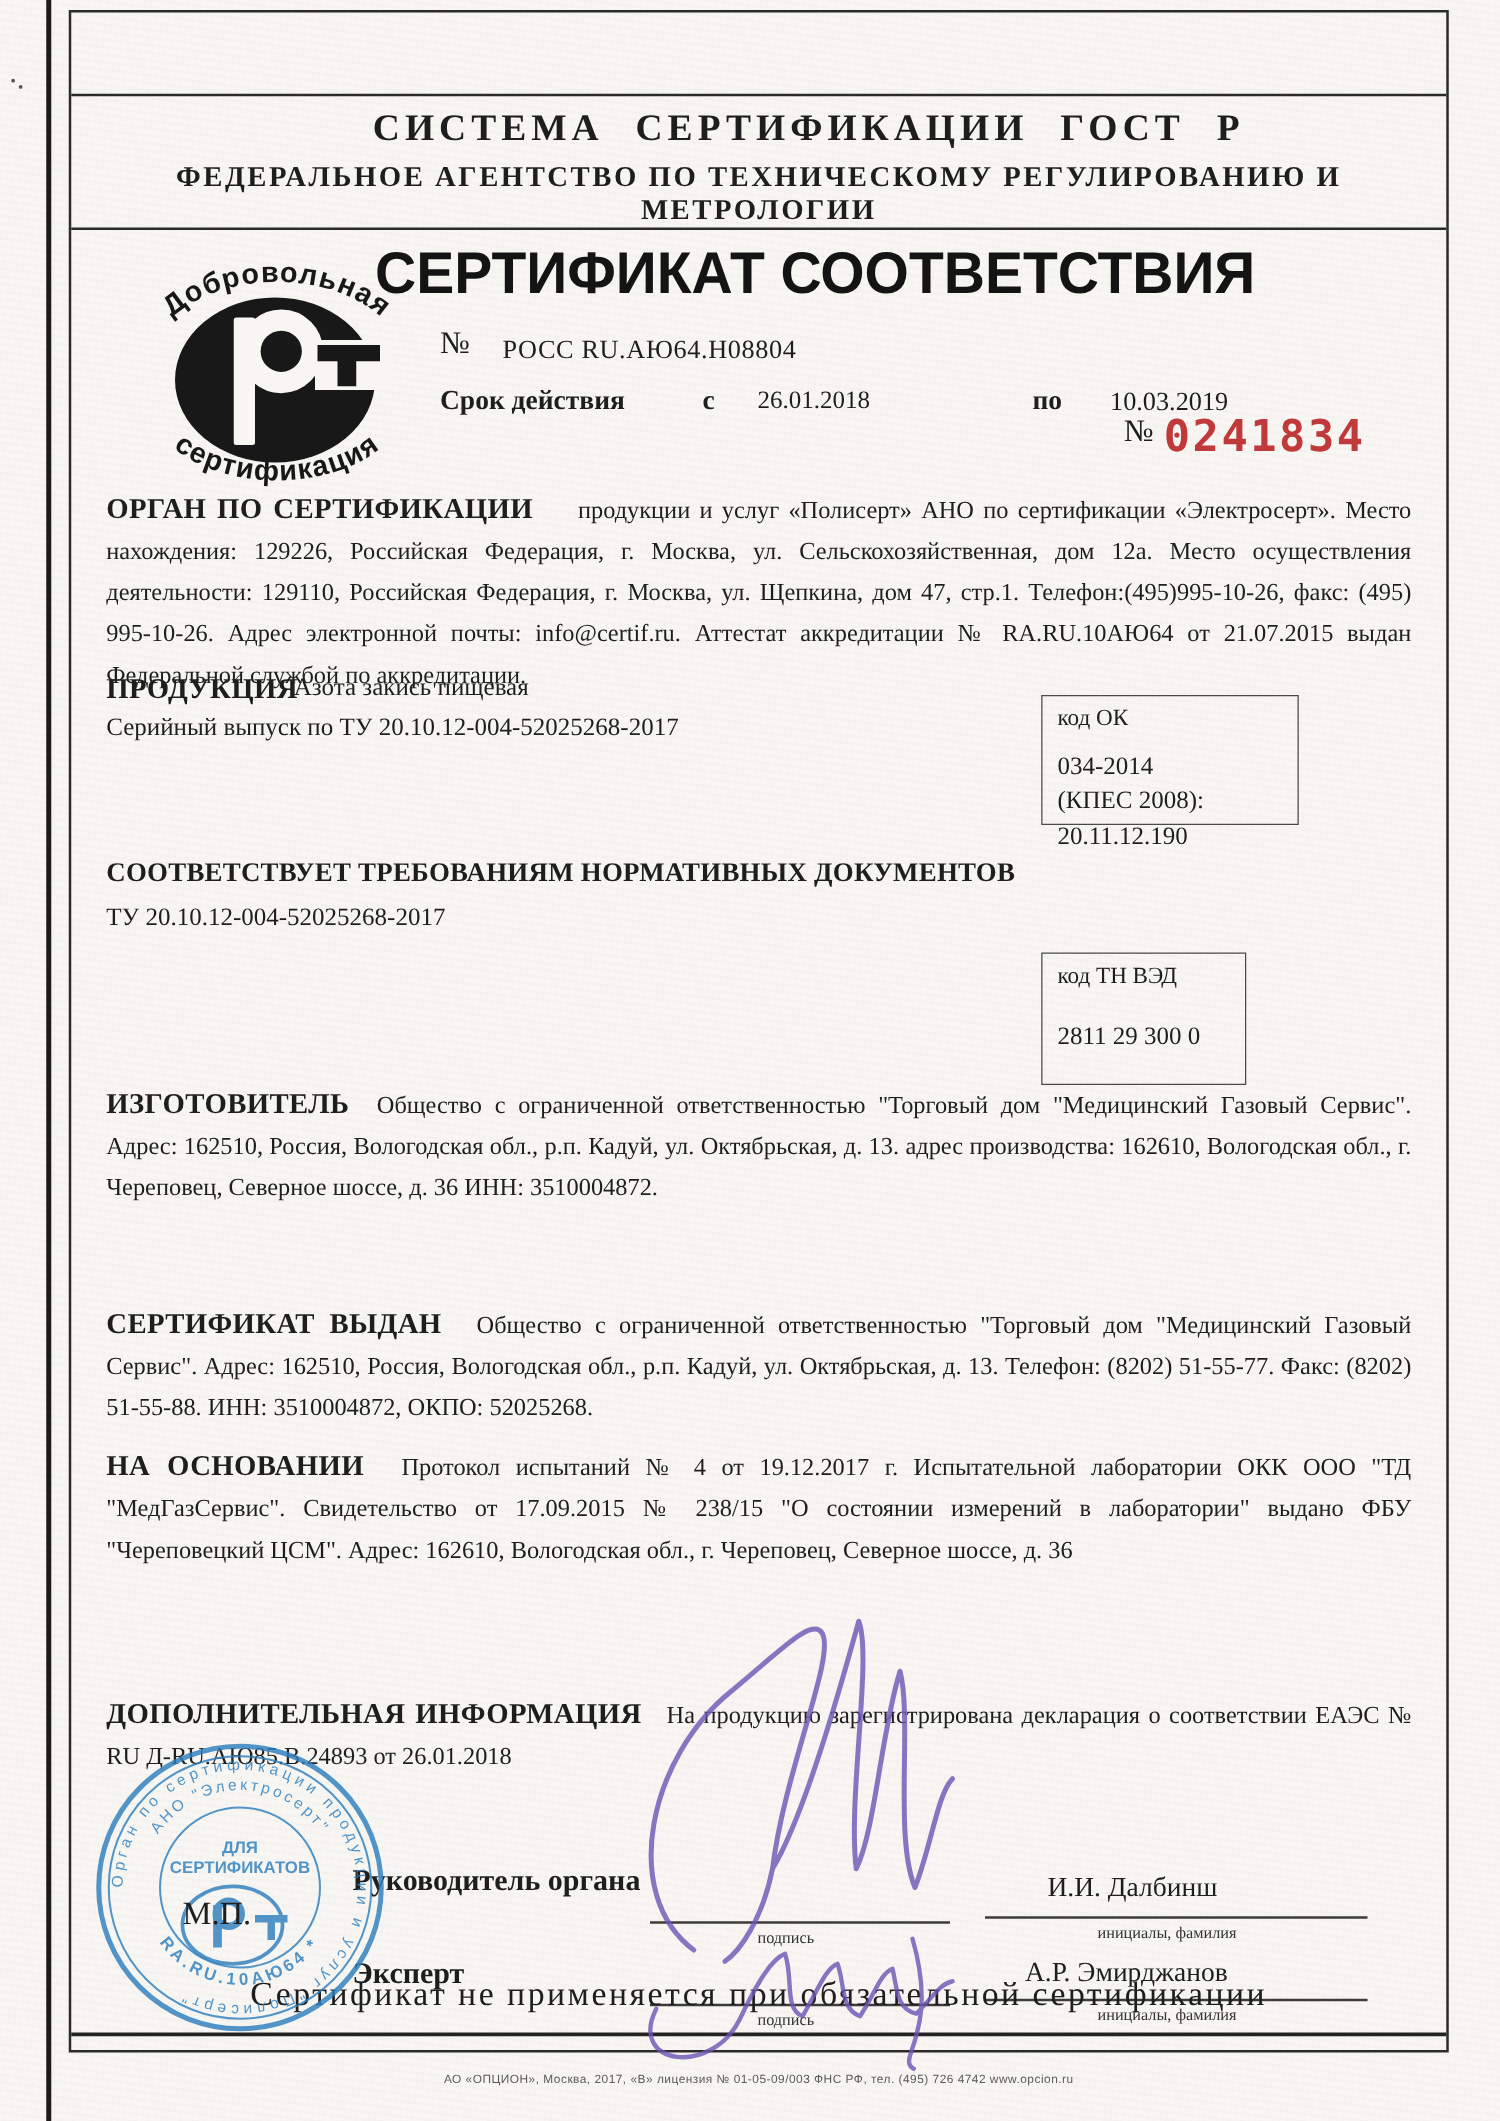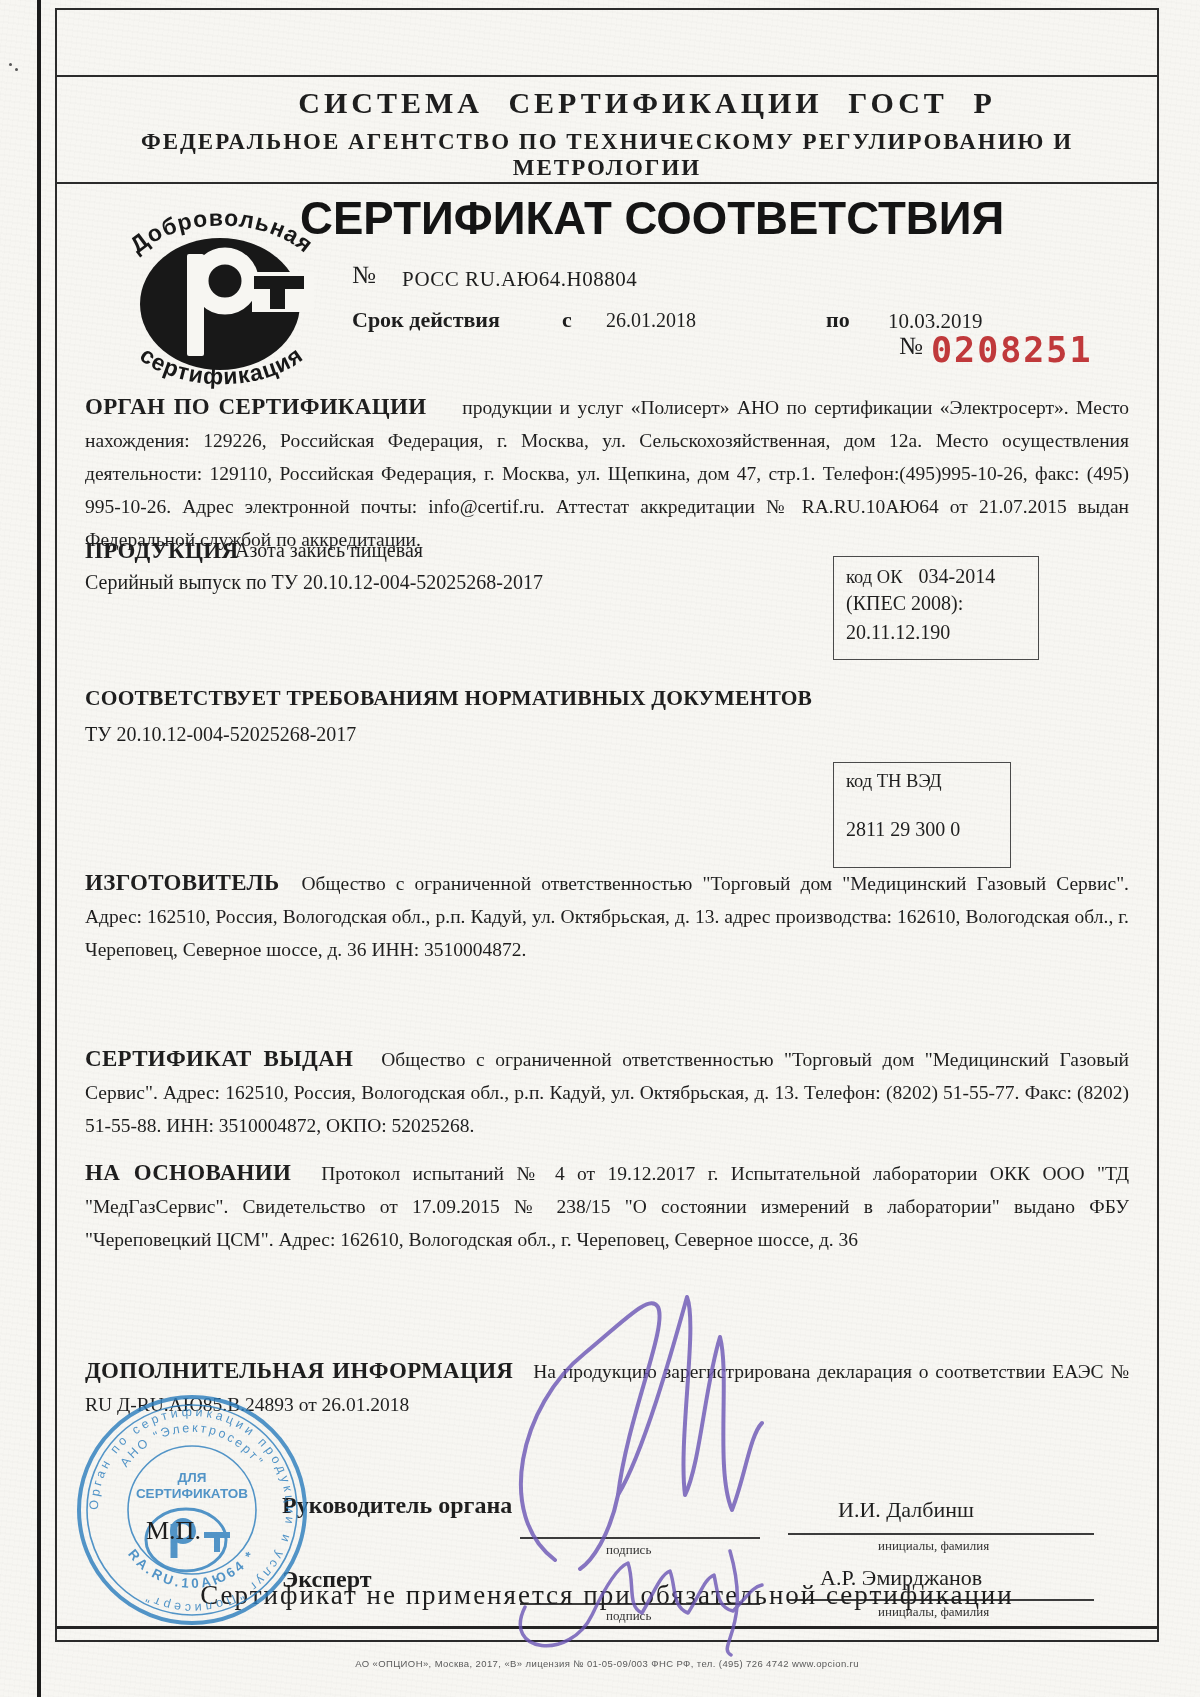--- a/index.html
+++ b/index.html
@@ -42,24 +42,24 @@
   .p-add{left:85px;top:1354px;}
   .g36{margin-right:36px;} .g22{margin-right:22px;} .g28{margin-right:28px;} .g30{margin-right:30px;margin-top:21px;} .g20{margin-right:20px;}
   .prod-lbl{left:85px;top:538px;font-size:23px;font-weight:bold;letter-spacing:.3px;}
   .prod-name{left:235px;top:539px;font-size:20px;}
   .prod-serial{left:85px;top:571px;font-size:20px;}
   .conf-lbl{left:85px;top:686px;font-size:21.5px;font-weight:bold;letter-spacing:.2px;}
   .conf-text{left:85px;top:723px;font-size:20px;}
   
   .codebox{border:1.5px solid #4a4a4a;padding:8px 12px;box-sizing:border-box;}
   .box-ok{left:833px;top:556px;width:206px;height:104px;}
-  .box-tn{left:833px;top:762px;width:178px;height:106px;}
+  .box-tn{left:833px;top:762px;width:164px;height:106px;}
   .codebox .cl{font-size:18.5px;}
   .codebox .cv{font-size:20px;}
-  .ok-row1{display:flex;align-items:baseline;gap:16px;}
+  .ok-row1{display:flex;align-items:baseline;gap:16px;flex-direction:column;}
   
   .mp{left:146px;top:1516px;font-size:26px;z-index:6;}
   .role1{left:282px;top:1492px;font-size:24px;font-weight:bold;}
   .role2{left:282px;top:1566px;font-size:24px;font-weight:bold;}
   .name1{left:838px;top:1497px;font-size:22px;}
   .name2{left:820px;top:1565px;font-size:22px;}
   .sline{border-top:2px solid #3c3c3c;height:0;}
   .l1a{left:520px;top:1537px;width:240px;} .l1b{left:788px;top:1533px;width:306px;}
   .l2a{left:520px;top:1603px;width:240px;} .l2b{left:788px;top:1599px;width:306px;}
   .cap{font-size:13px;color:#333;}
@@ -106,21 +106,21 @@
 
   <div class="abs title">СЕРТИФИКАТ СООТВЕТСТВИЯ</div>
   <span class="abs no-label">№</span>
   <span class="abs cert-number">РОСС RU.АЮ64.Н08804</span>
   <span class="abs val-label">Срок действия</span>
   <span class="abs val-c">с</span>
   <span class="abs val-from">26.01.2018</span>
   <span class="abs val-po">по</span>
   <span class="abs val-to">10.03.2019</span>
   <span class="abs form-no">№</span>
-  <span class="abs form-num">0208251</span>
+  <span class="abs form-num">0241834</span>
 
   <div class="abs para p-organ">
     <span class="lbl g36">ОРГАН ПО СЕРТИФИКАЦИИ</span><span>продукции и услуг «Полисерт» АНО по сертификации «Электросерт». Место нахождения: 129226, Российская Федерация, г. Москва, ул. Сельскохозяйственная, дом 12а. Место осуществления деятельности: 129110, Российская Федерация, г. Москва, ул. Щепкина, дом 47, стр.1. Телефон:(495)995-10-26, факс: (495) 995-10-26. Адрес электронной почты: info@certif.ru. Аттестат аккредитации № RA.RU.10АЮ64 от 21.07.2015 выдан Федеральной службой по аккредитации.</span>
   </div>
 
   <div class="abs prod-lbl">ПРОДУКЦИЯ</div>
   <div class="abs prod-name">Азота закись пищевая</div>
   <div class="abs prod-serial">Серийный выпуск по ТУ 20.10.12-004-52025268-2017</div>
 
   <div class="abs codebox box-ok">

